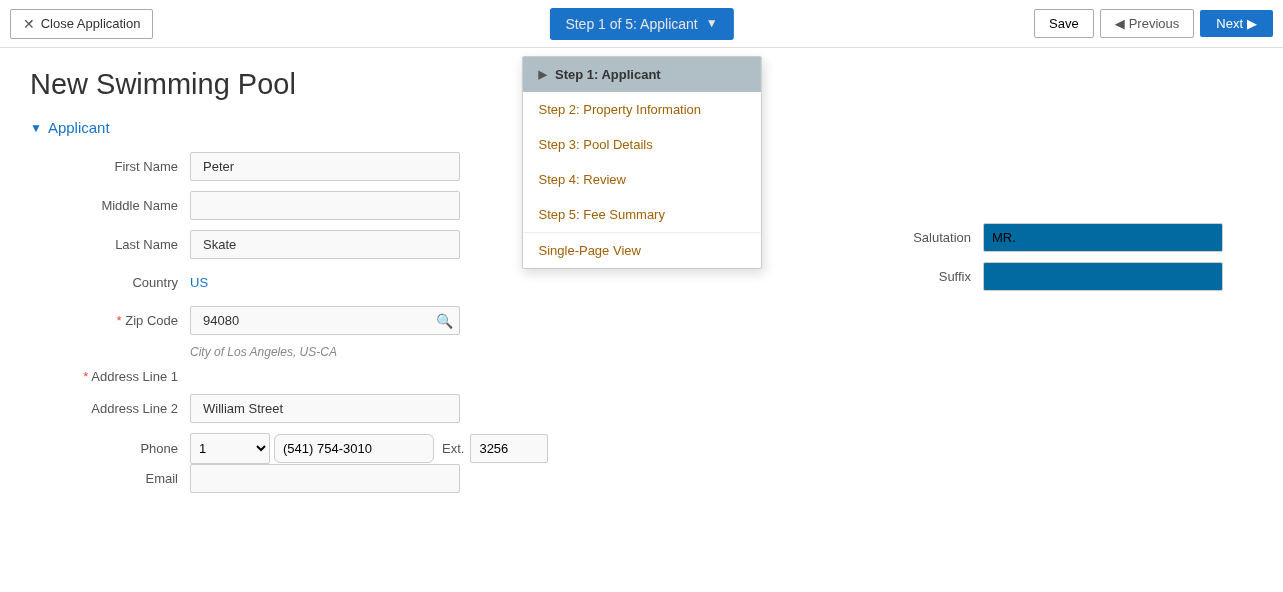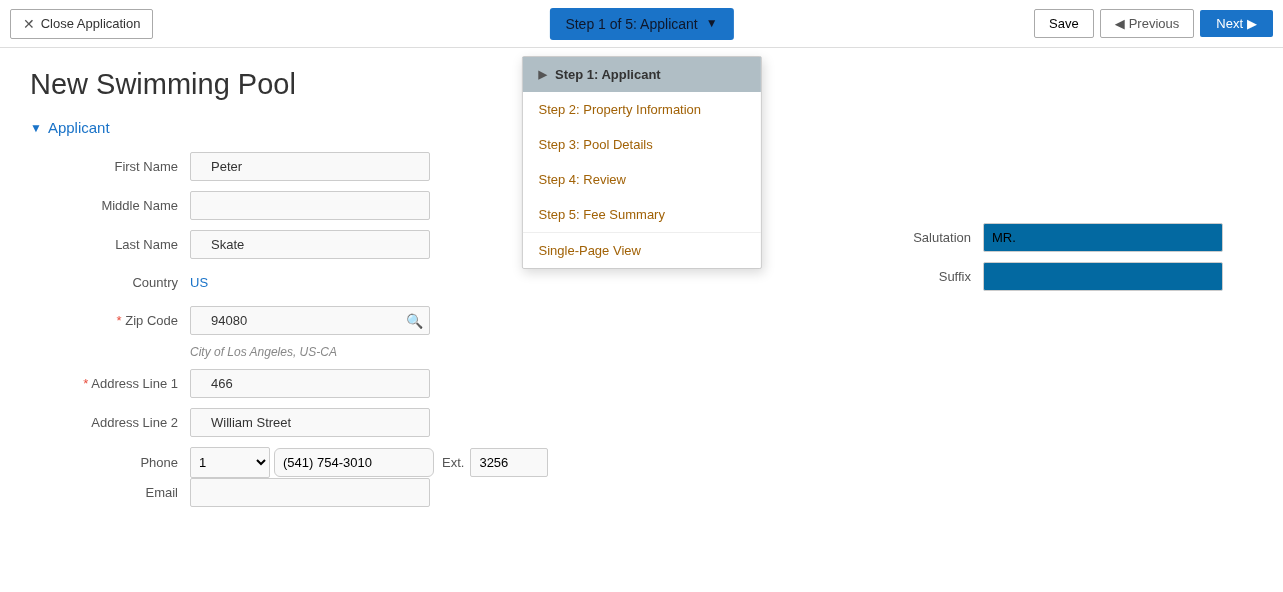--- a/index.html
+++ b/index.html
@@ -30,21 +30,21 @@
     .close-btn .x-icon { color: #555; font-size: 14px; }
 
     .top-center {
       position: absolute;
       left: 50%;
       transform: translateX(-50%);
     }
 
     .step-dropdown-btn {
       background: #1a73c8;
-      color: #0f172a;
+      color: #e5e5e5;
       border: none;
       padding: 8px 16px;
       font-size: 14px;
       cursor: pointer;
       border-radius: 3px;
       display: flex;
       gap: 8px;
     }
     .step-dropdown-btn .arrow-down { font-size: 12px; }
 
@@ -153,22 +153,22 @@
       padding-right: 12px;
       font-size: 13px;
       color: #555;
       flex-shrink: 0;
     }
     .form-label.required::before {
       content: '* ';
       color: #e74c3c;
     }
     .form-input {
-      width: 240px;
-      padding: 6px 20px;
+      width: 270px;
+      padding: 6px 12px;
       border: 1px solid #ccc;
       font-size: 13px;
       border-radius: 2px;
       background: #f9f9f9;
       color: #333;
     }
 
     .zip-wrapper {
       position: relative;
       display: inline-flex;
@@ -354,21 +354,20 @@
     </div>
   </div>
 
   <div class="address-hint-row">
     <div class="address-hint-label"></div>
     <span class="address-hint-text">City of Los Angeles, US-CA</span>
   </div>
 
   <div class="form-row">
     <label class="form-label required">Address Line 1</label>
-    <input class="form-input" type="text" value="466" style="">
   </div>
 
   <div class="form-row">
     <label class="form-label">Address Line 2</label>
     <input class="form-input" type="text" value="William Street" style="">
   </div>
 
   <div class="phone-row">
     <label class="form-label">Phone</label>
     <select class="phone-select">

